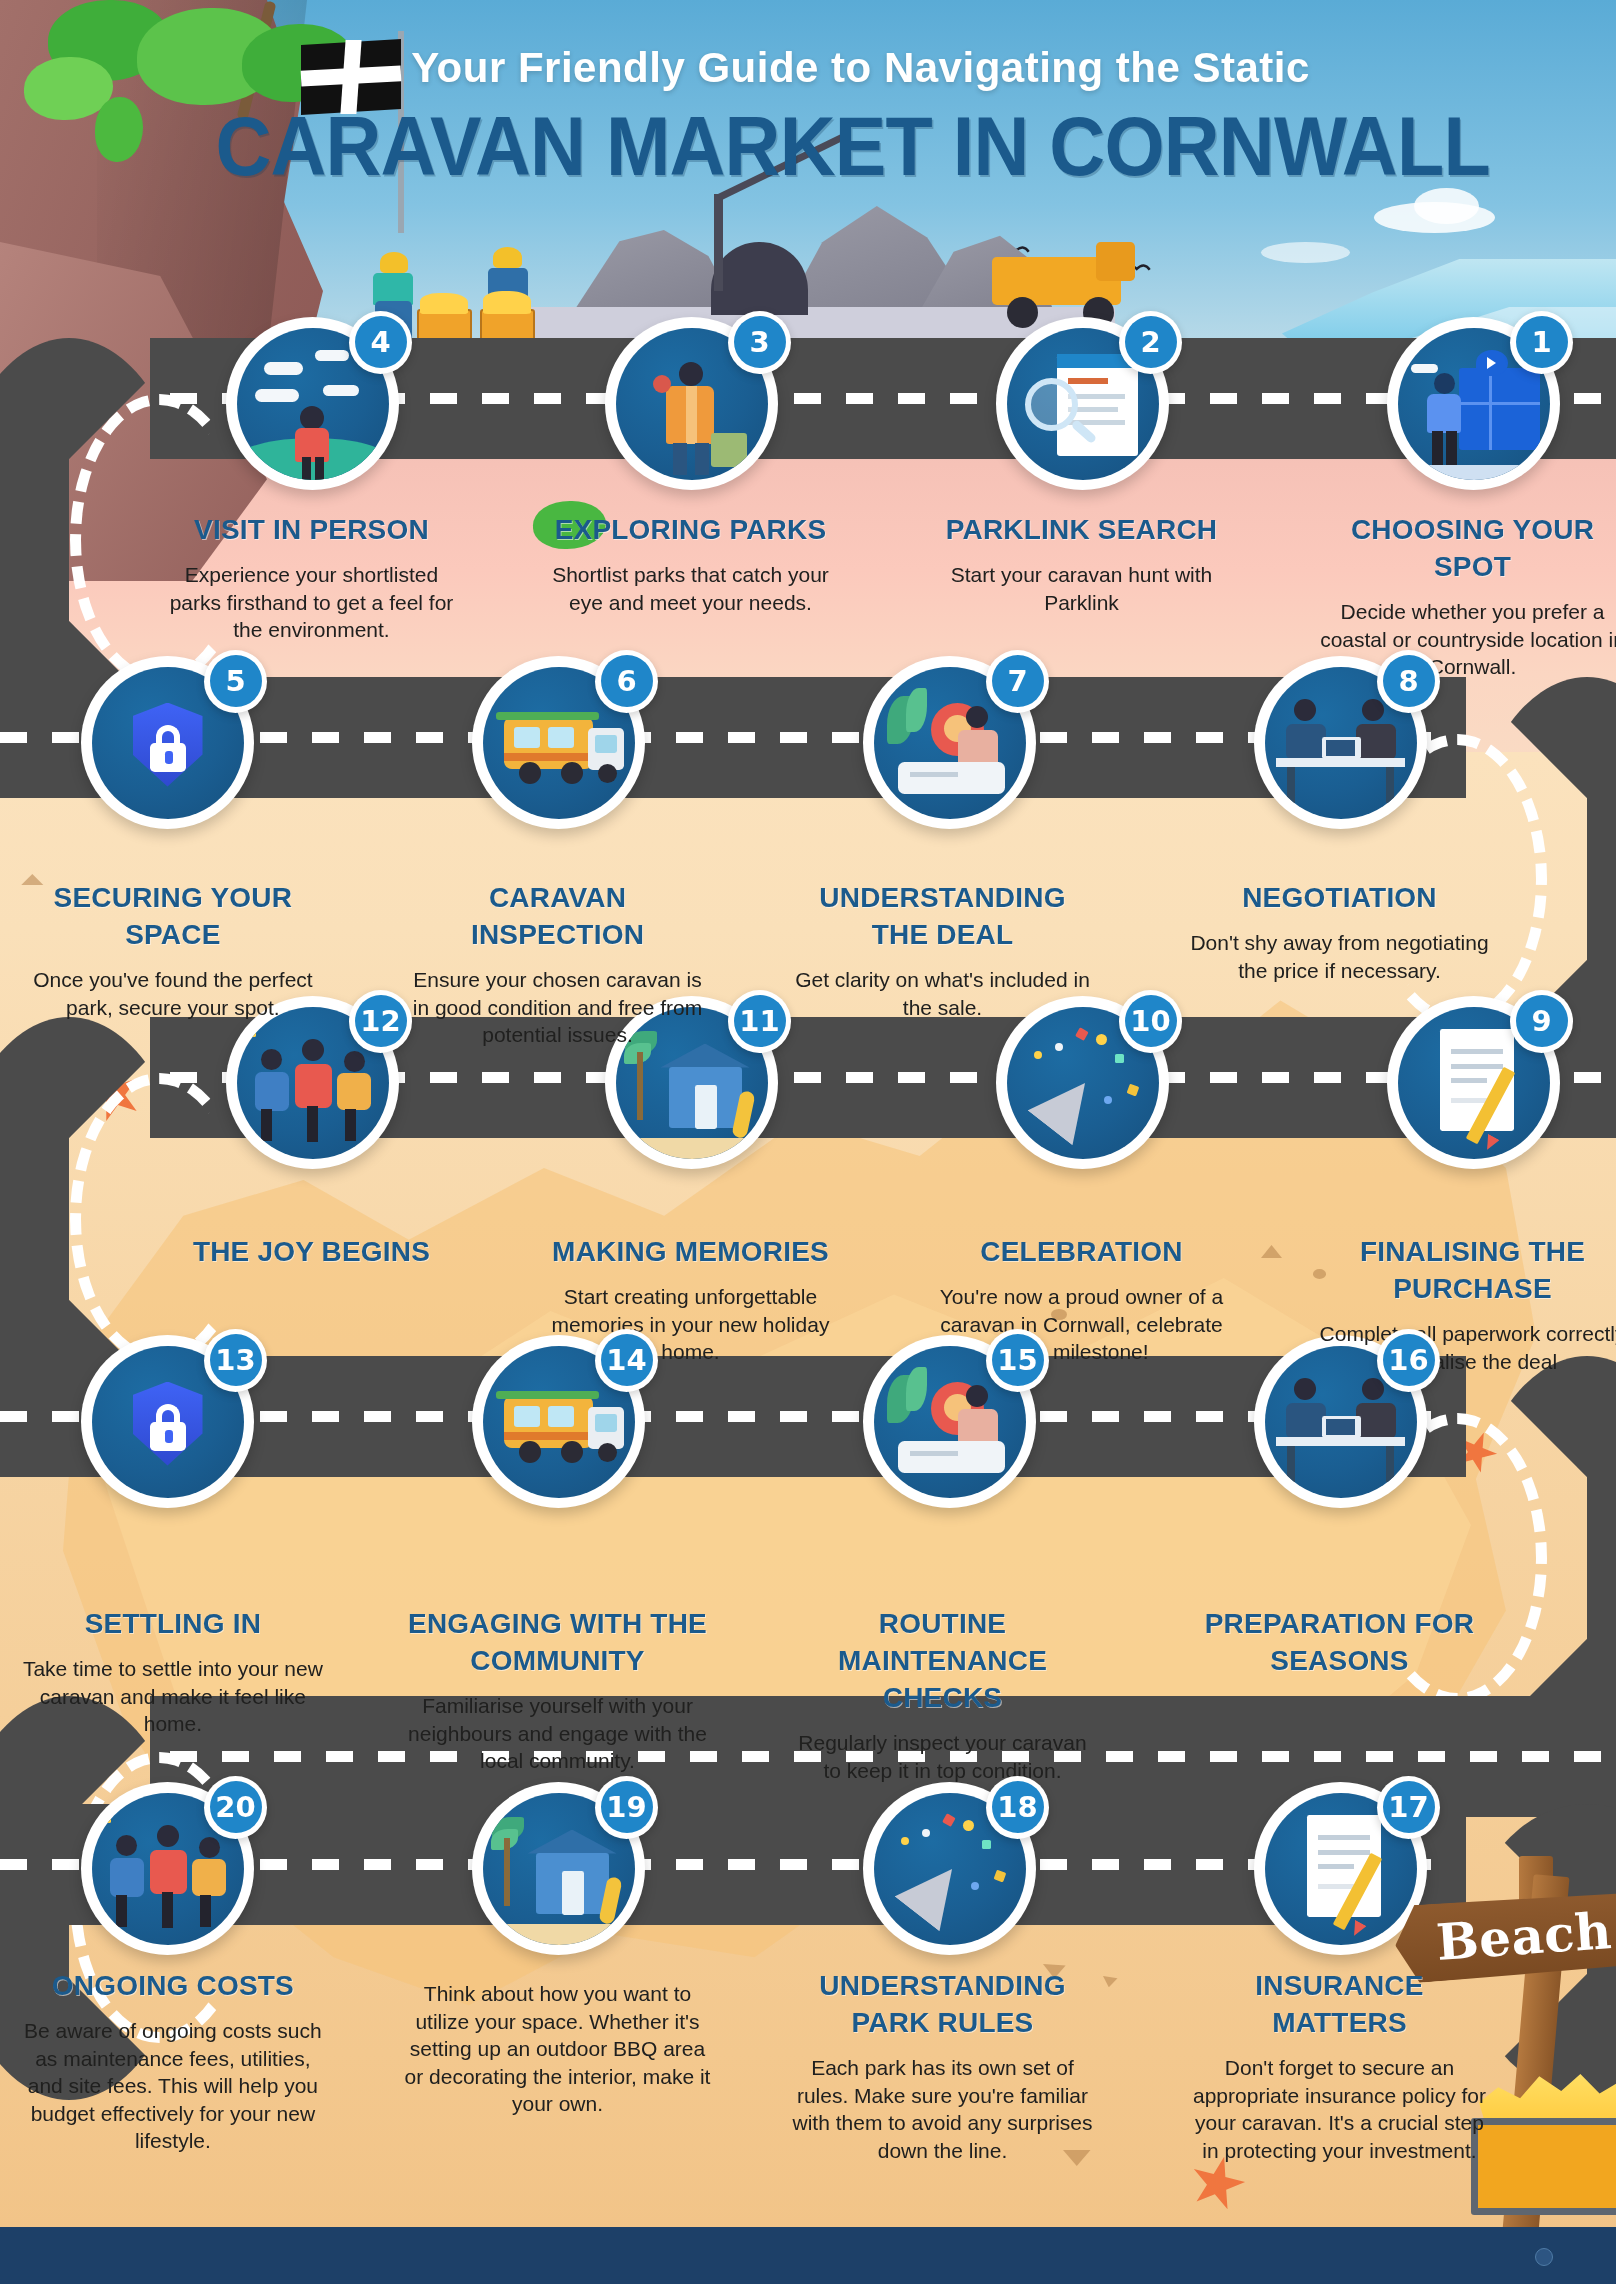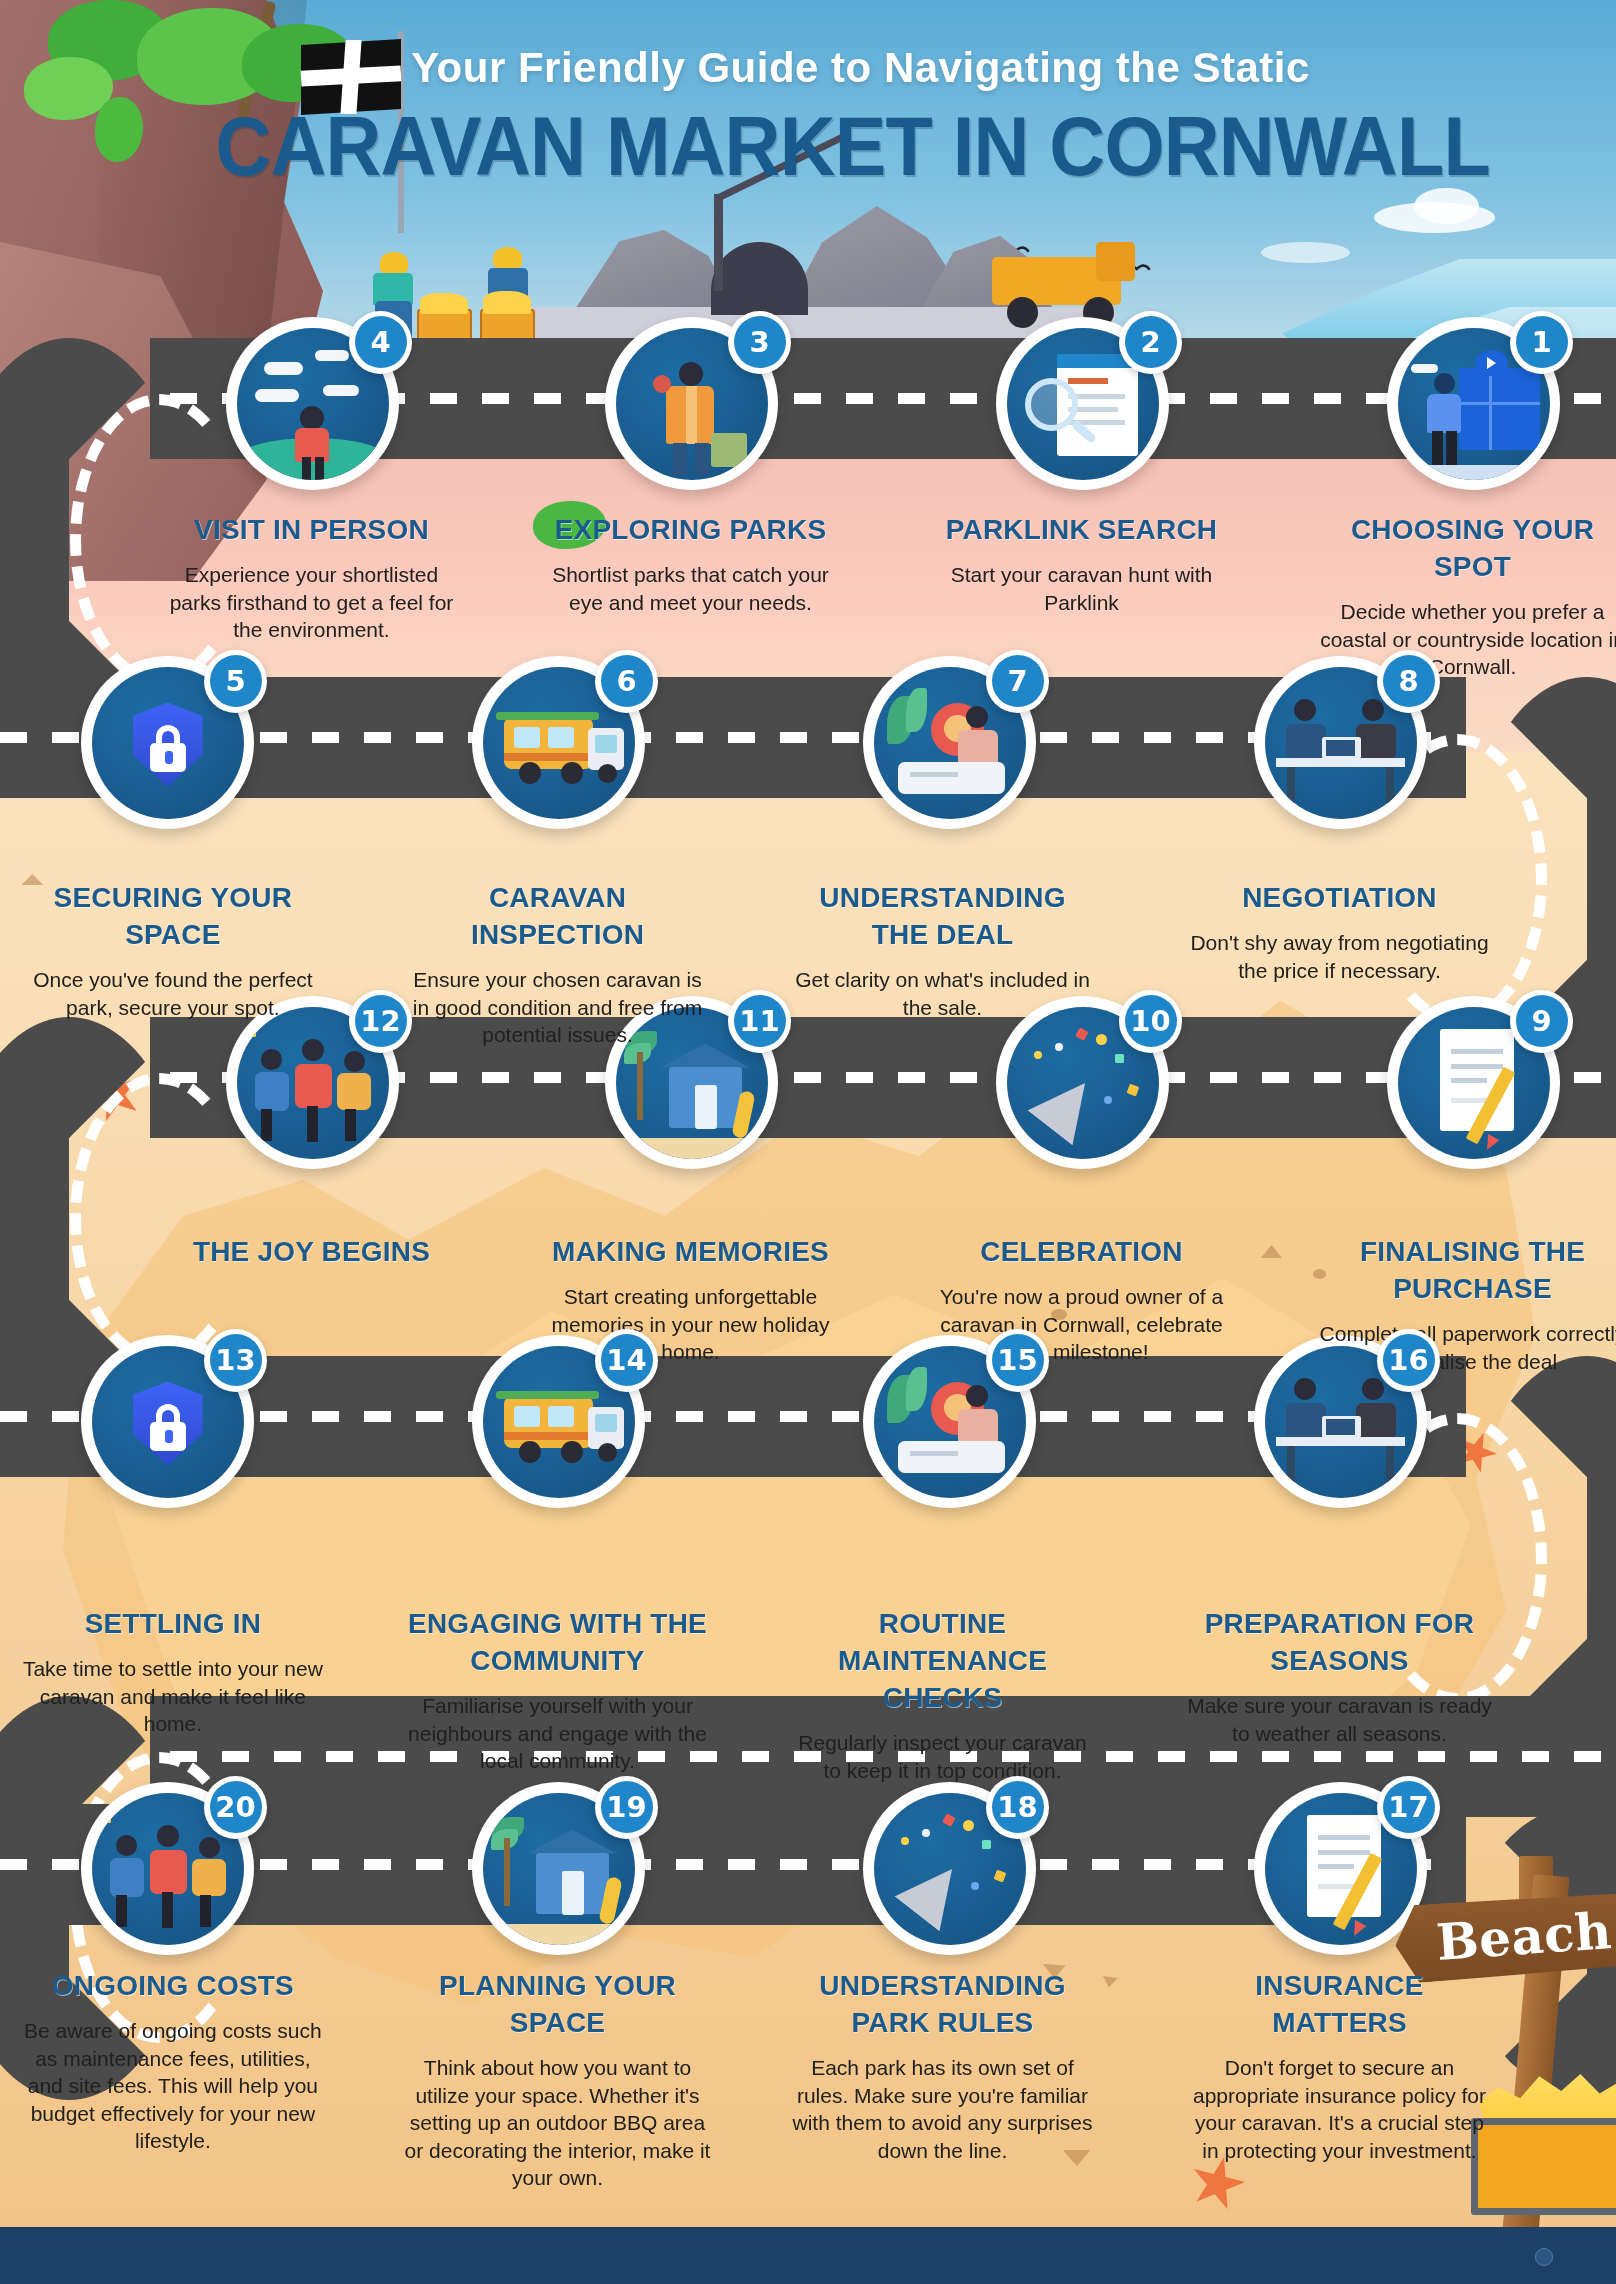--- a/index.html
+++ b/index.html
@@ -811,29 +811,27 @@
   <div class="stepcard" style="left:404px;top:1589px;">
     <h3>ENGAGING WITH THE COMMUNITY</h3>
     <p>Familiarise yourself with your neighbours and engage with the local community.</p>
   </div>
   <div class="stepcard" style="left:789px;top:1589px;">
     <h3>ROUTINE MAINTENANCE CHECKS</h3>
     <p>Regularly inspect your caravan to keep it in top condition.</p>
   </div>
   <div class="stepcard" style="left:1186px;top:1589px;">
     <h3>PREPARATION FOR SEASONS</h3>
-    <p>Make sure your caravan is ready to weather all seasons.</p>
   </div>
 
   <div class="stepcard" style="left:19.4px;top:1951px;">
     <h3>ONGOING COSTS</h3>
     <p>Be aware of ongoing costs such as maintenance fees, utilities, and site fees. This will help you budget effectively for your new lifestyle.</p>
   </div>
   <div class="stepcard" style="left:404px;top:1951px;">
-    <h3>PLANNING YOUR SPACE</h3>
     <p>Think about how you want to utilize your space. Whether it's setting up an outdoor BBQ area or decorating the interior, make it your own.</p>
   </div>
   <div class="stepcard" style="left:789px;top:1951px;">
     <h3>UNDERSTANDING PARK RULES</h3>
     <p>Each park has its own set of rules. Make sure you're familiar with them to avoid any surprises down the line.</p>
   </div>
   <div class="stepcard" style="left:1186px;top:1951px;">
     <h3>INSURANCE MATTERS</h3>
     <p>Don't forget to secure an appropriate insurance policy for your caravan. It's a crucial step in protecting your investment.</p>
   </div>

